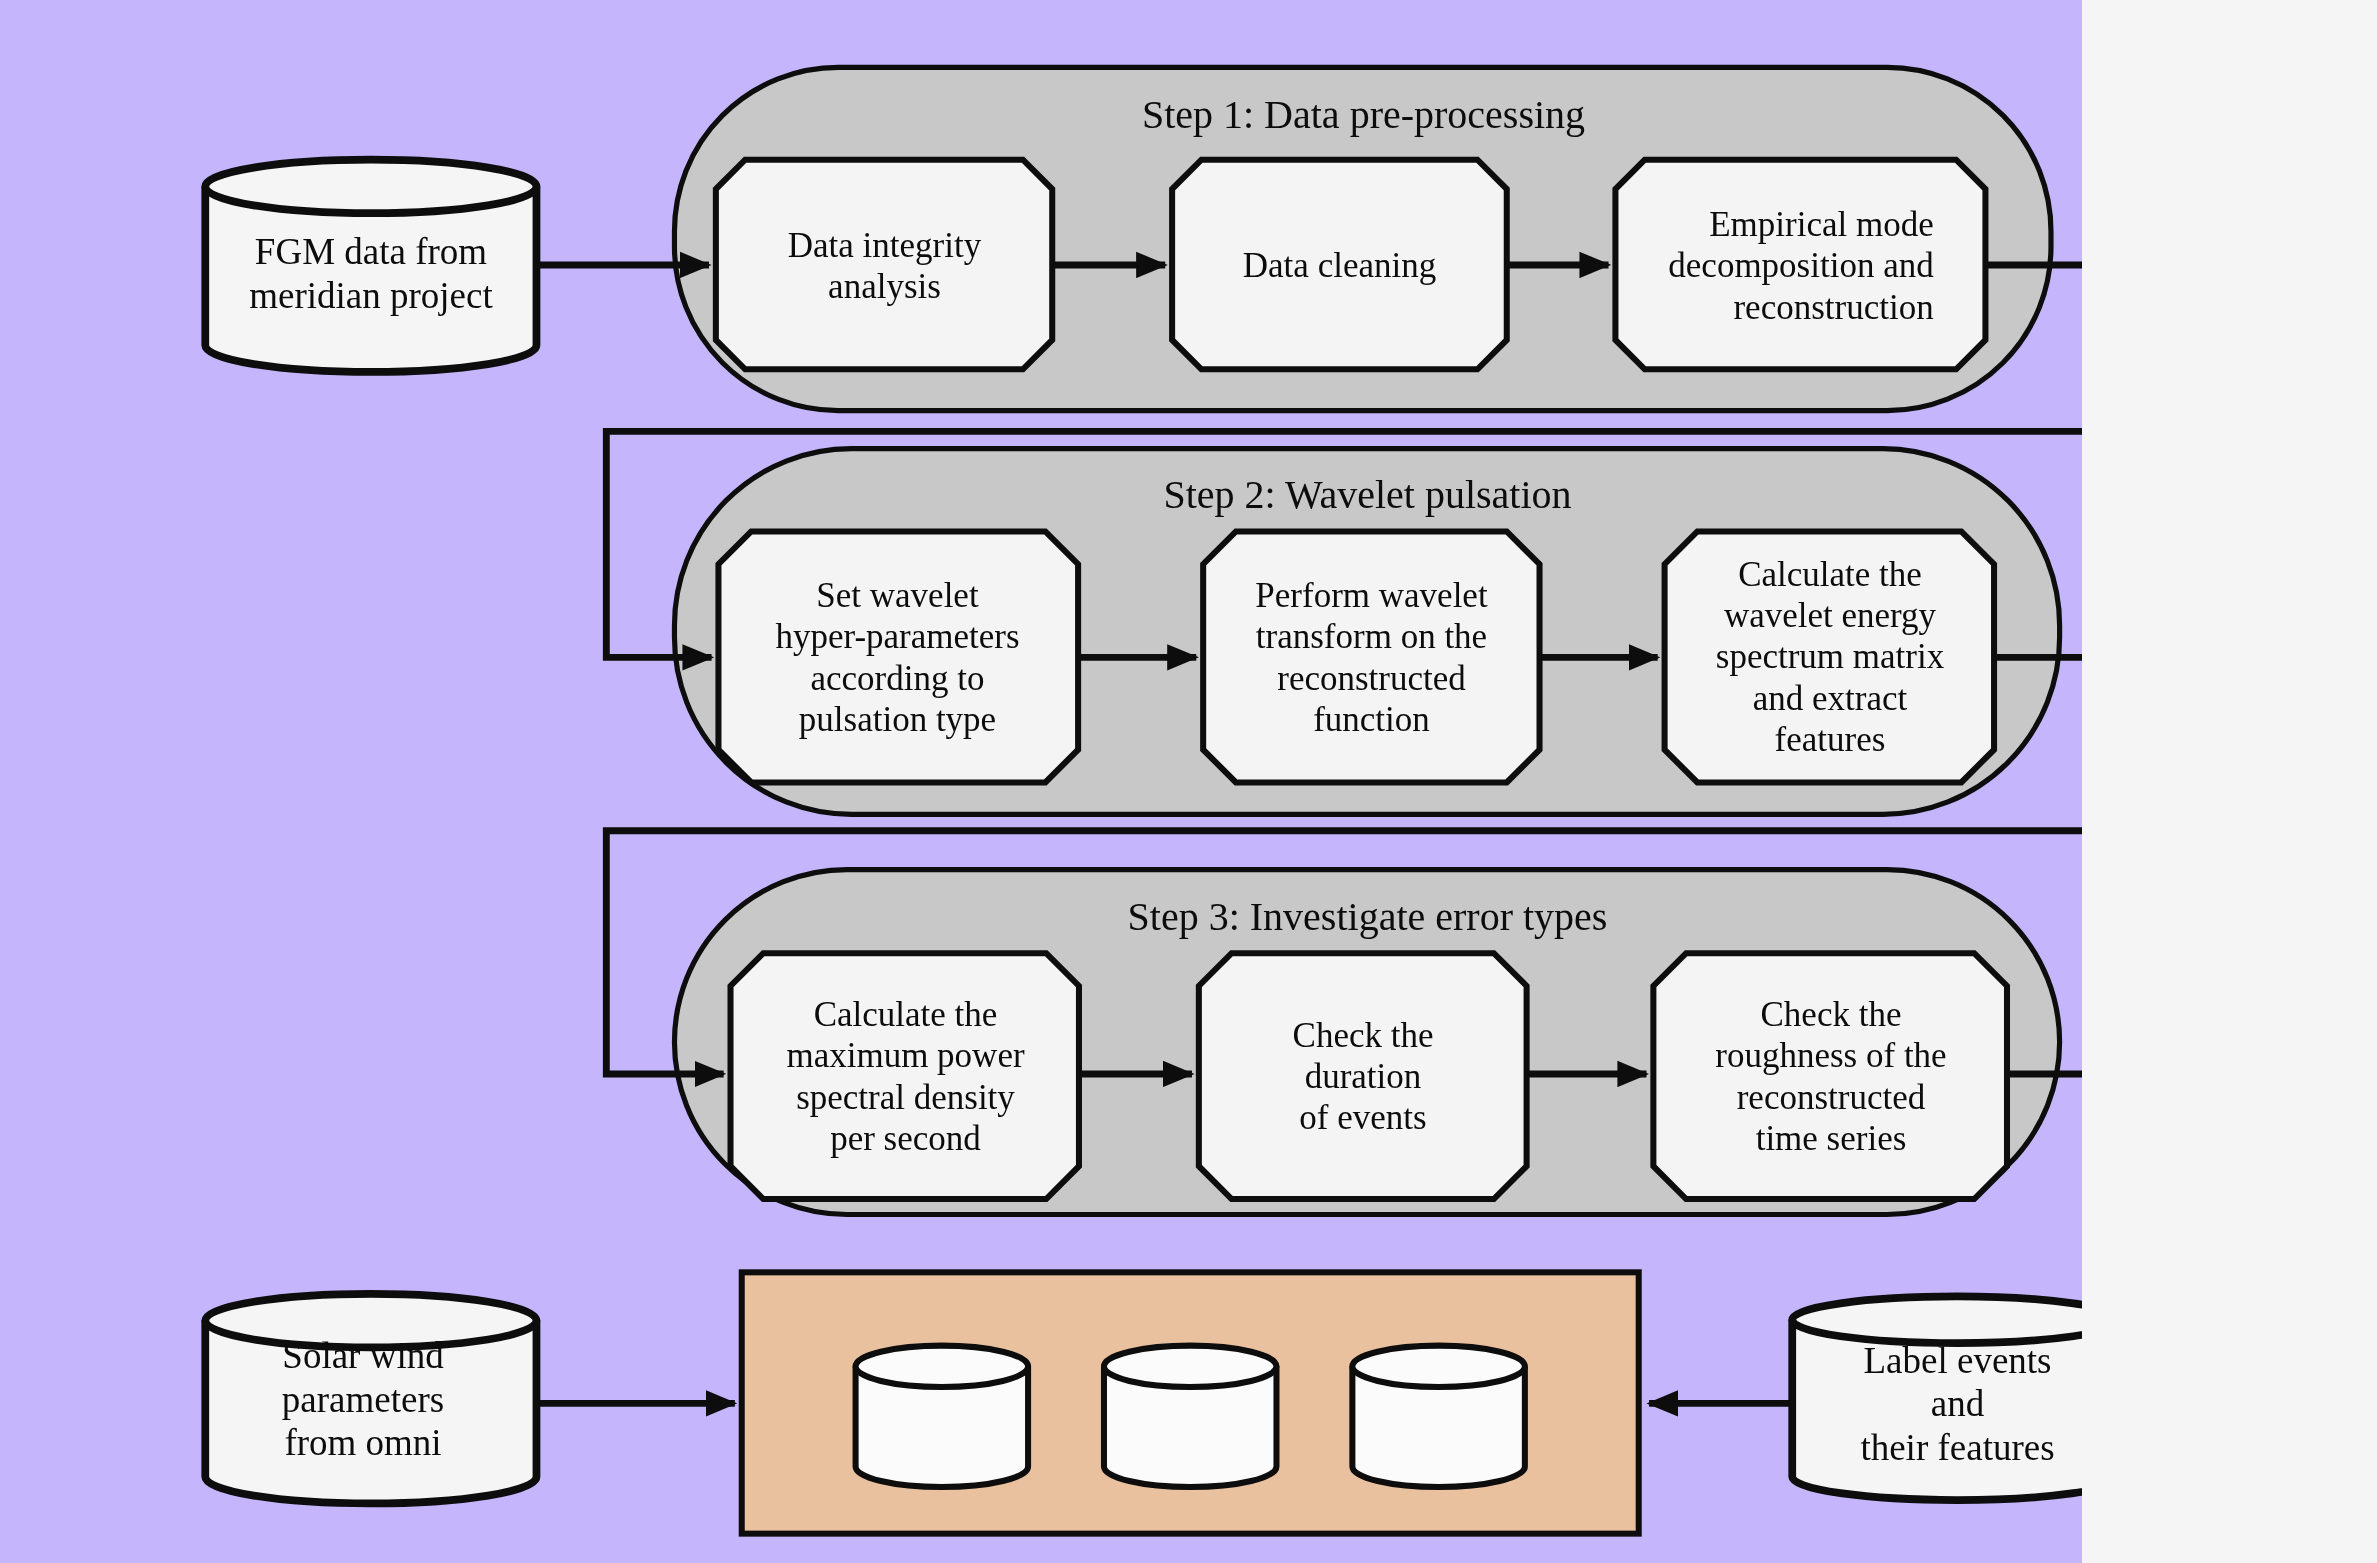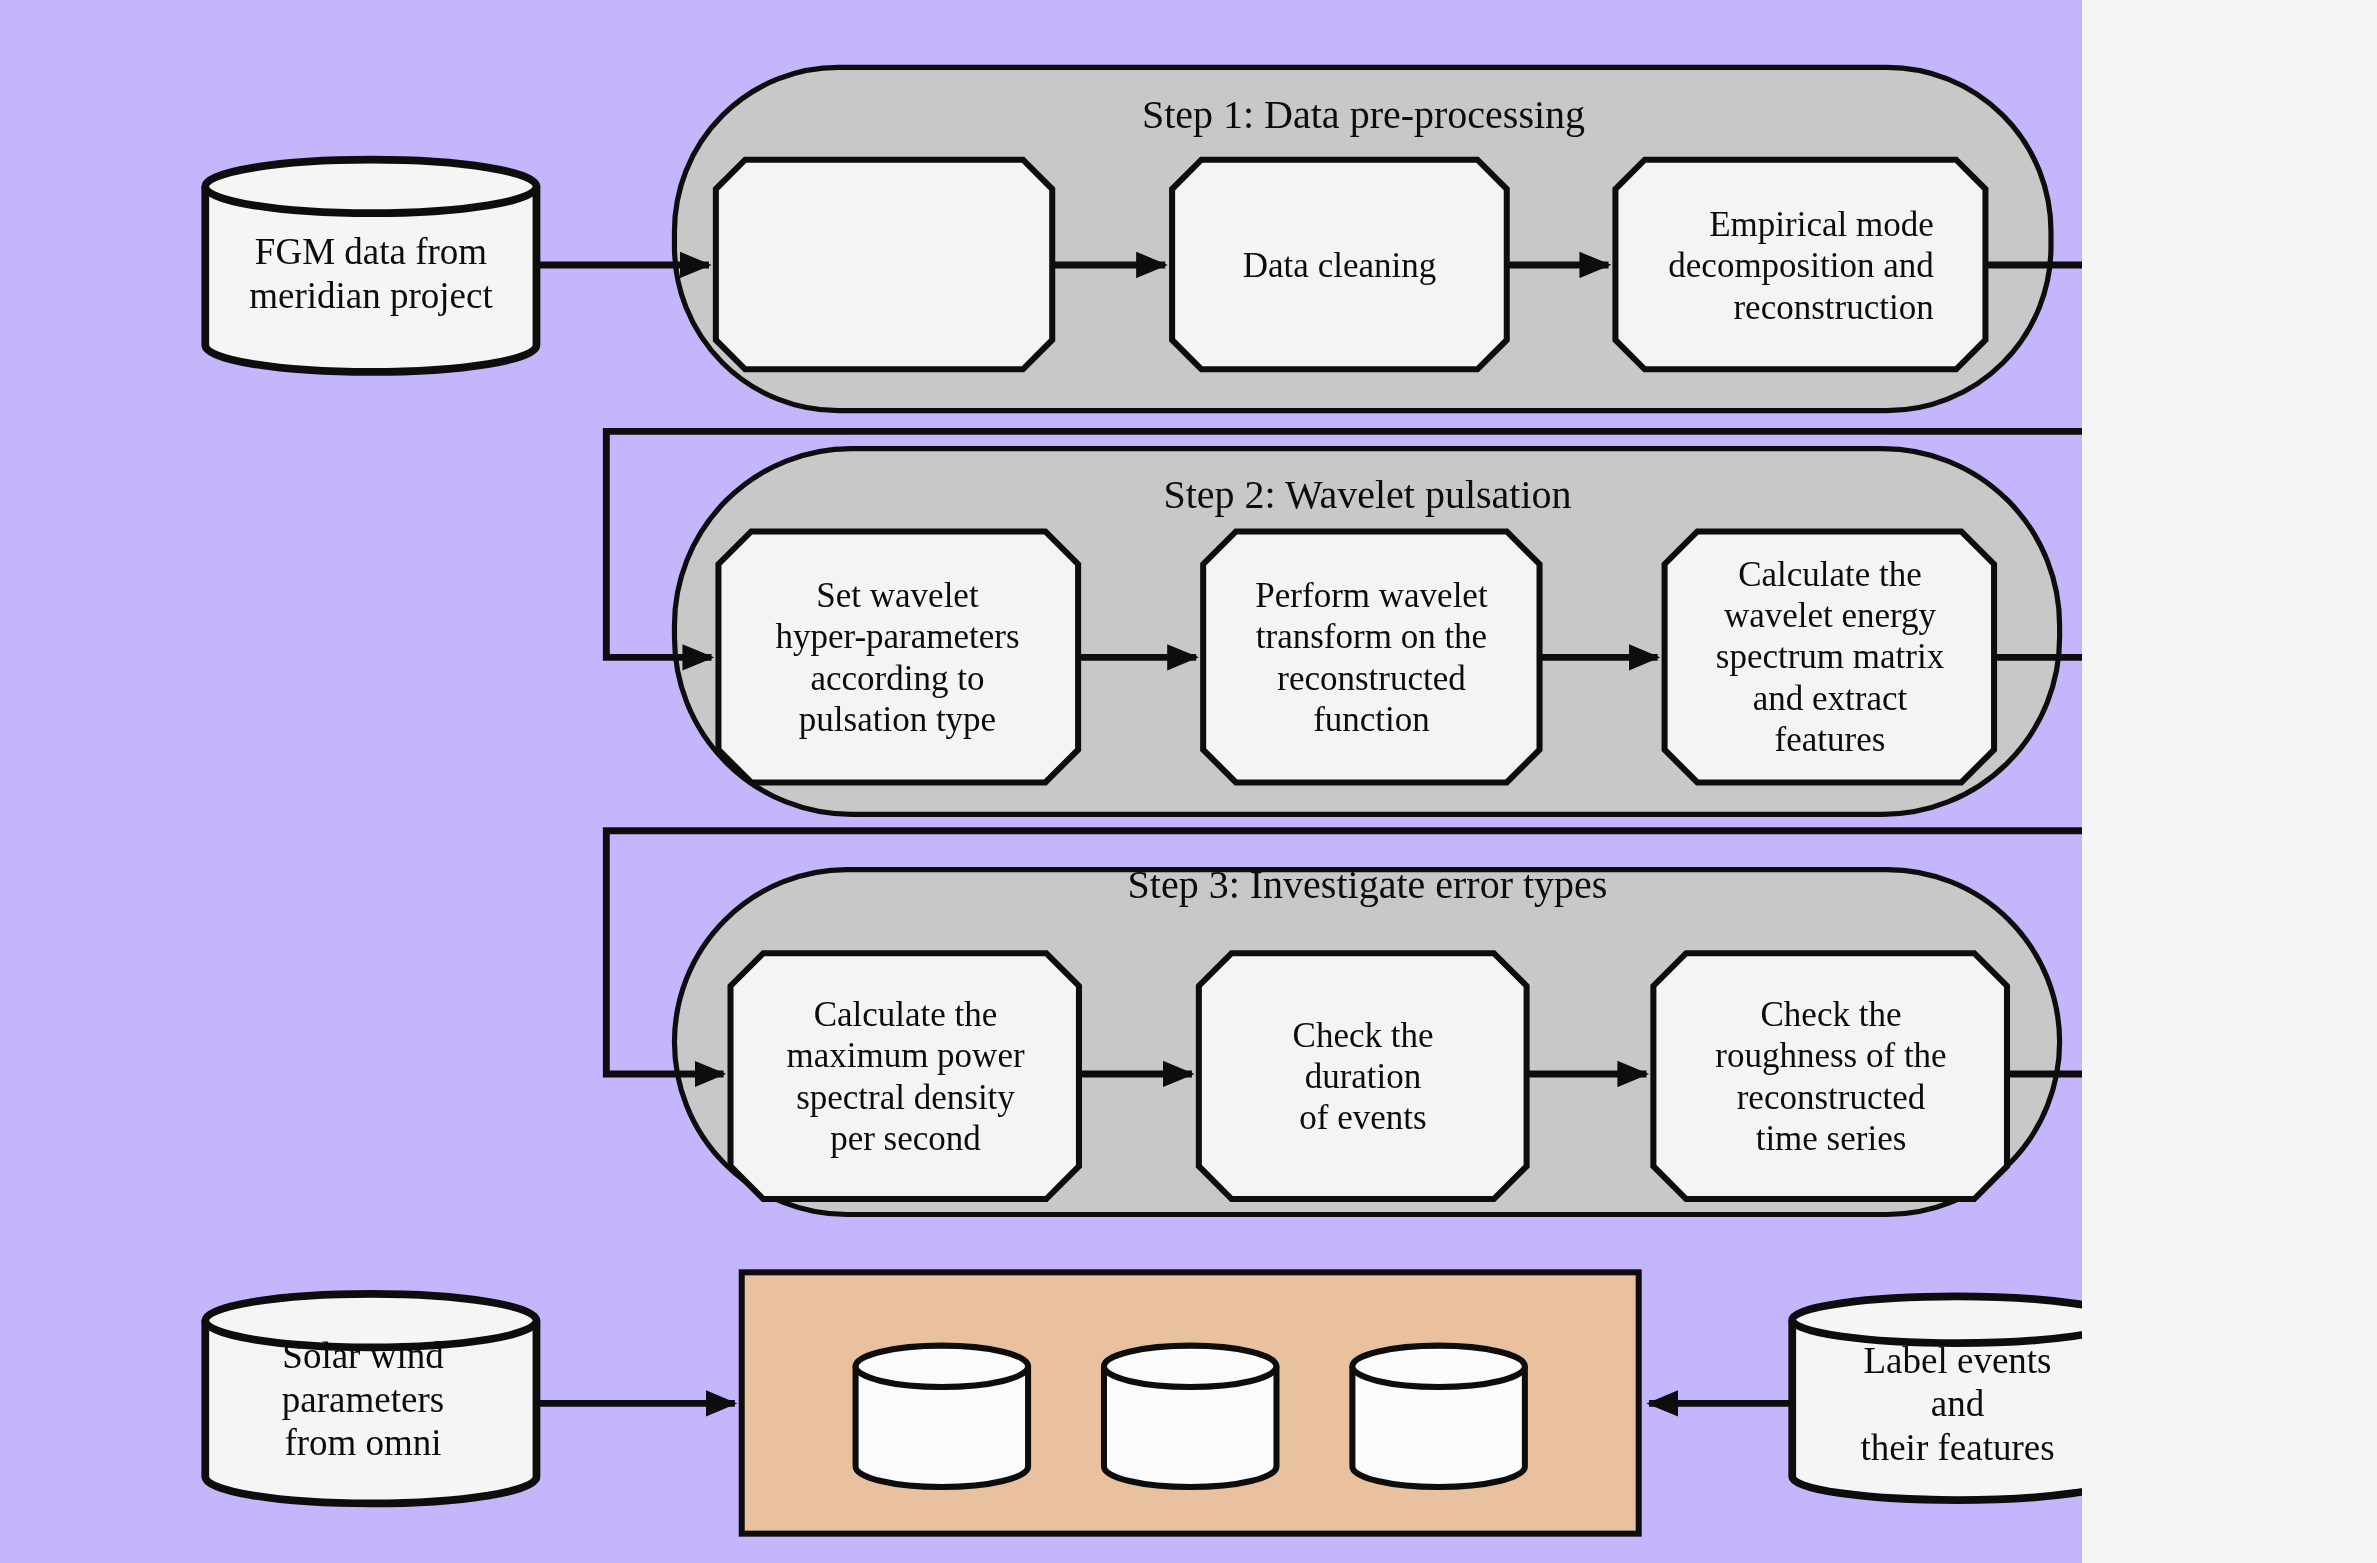--- a/index.html
+++ b/index.html
@@ -101,25 +101,27 @@
       </g>
       <g>
         <path d="M1568,1584 L1568,1700 A100,24 0 0 0 1768,1700 L1768,1584" fill="#fbfbfb" stroke="#0d0d0d" stroke-width="7"></path>
         <ellipse cx="1668" cy="1584" rx="100" ry="24" fill="#fbfbfb" stroke="#0d0d0d" stroke-width="7"></ellipse>
       </g>
     </g>
   </svg>
 
   <div class="txt step-title" style="left:675px;top:85px;width:1377px;height:59px;">Step 1: Data pre-processing</div>
   <div class="txt step-title" style="left:675px;top:468px;width:1385px;height:53px;">Step 2: Wavelet pulsation</div>
-  <div class="txt step-title" style="left:675px;top:857px;width:1385px;height:55px;">Step 3: Investigate error types</div>
+  <div class="txt step-title" style="left:675px;top:889px;width:1385px;height:55px;">Step 3: Investigate error types</div>
 
   <div class="txt cyl-label" style="left:214px;top:209px;width:314px;height:129px;">FGM data from
 meridian project</div>
 
+  <div class="txt node-label" style="left:723px;top:171px;width:323px;height:190px;">Data integrity
+analysis</div>
   <div class="txt node-label" style="left:1179px;top:171px;width:321px;height:190px;">Data cleaning</div>
   <div class="txt node-label" style="left:1623px;top:171px;width:356px;height:190px;text-align:right;">Empirical mode
 decomposition and
 reconstruction</div>
 
   <div class="txt node-label" style="left:725px;top:537px;width:345px;height:241px;text-align:center;">Set wavelet
 hyper-parameters
 according to
 pulsation type</div>
   <div class="txt node-label" style="left:1210px;top:537px;width:323px;height:241px;">Perform wavelet

